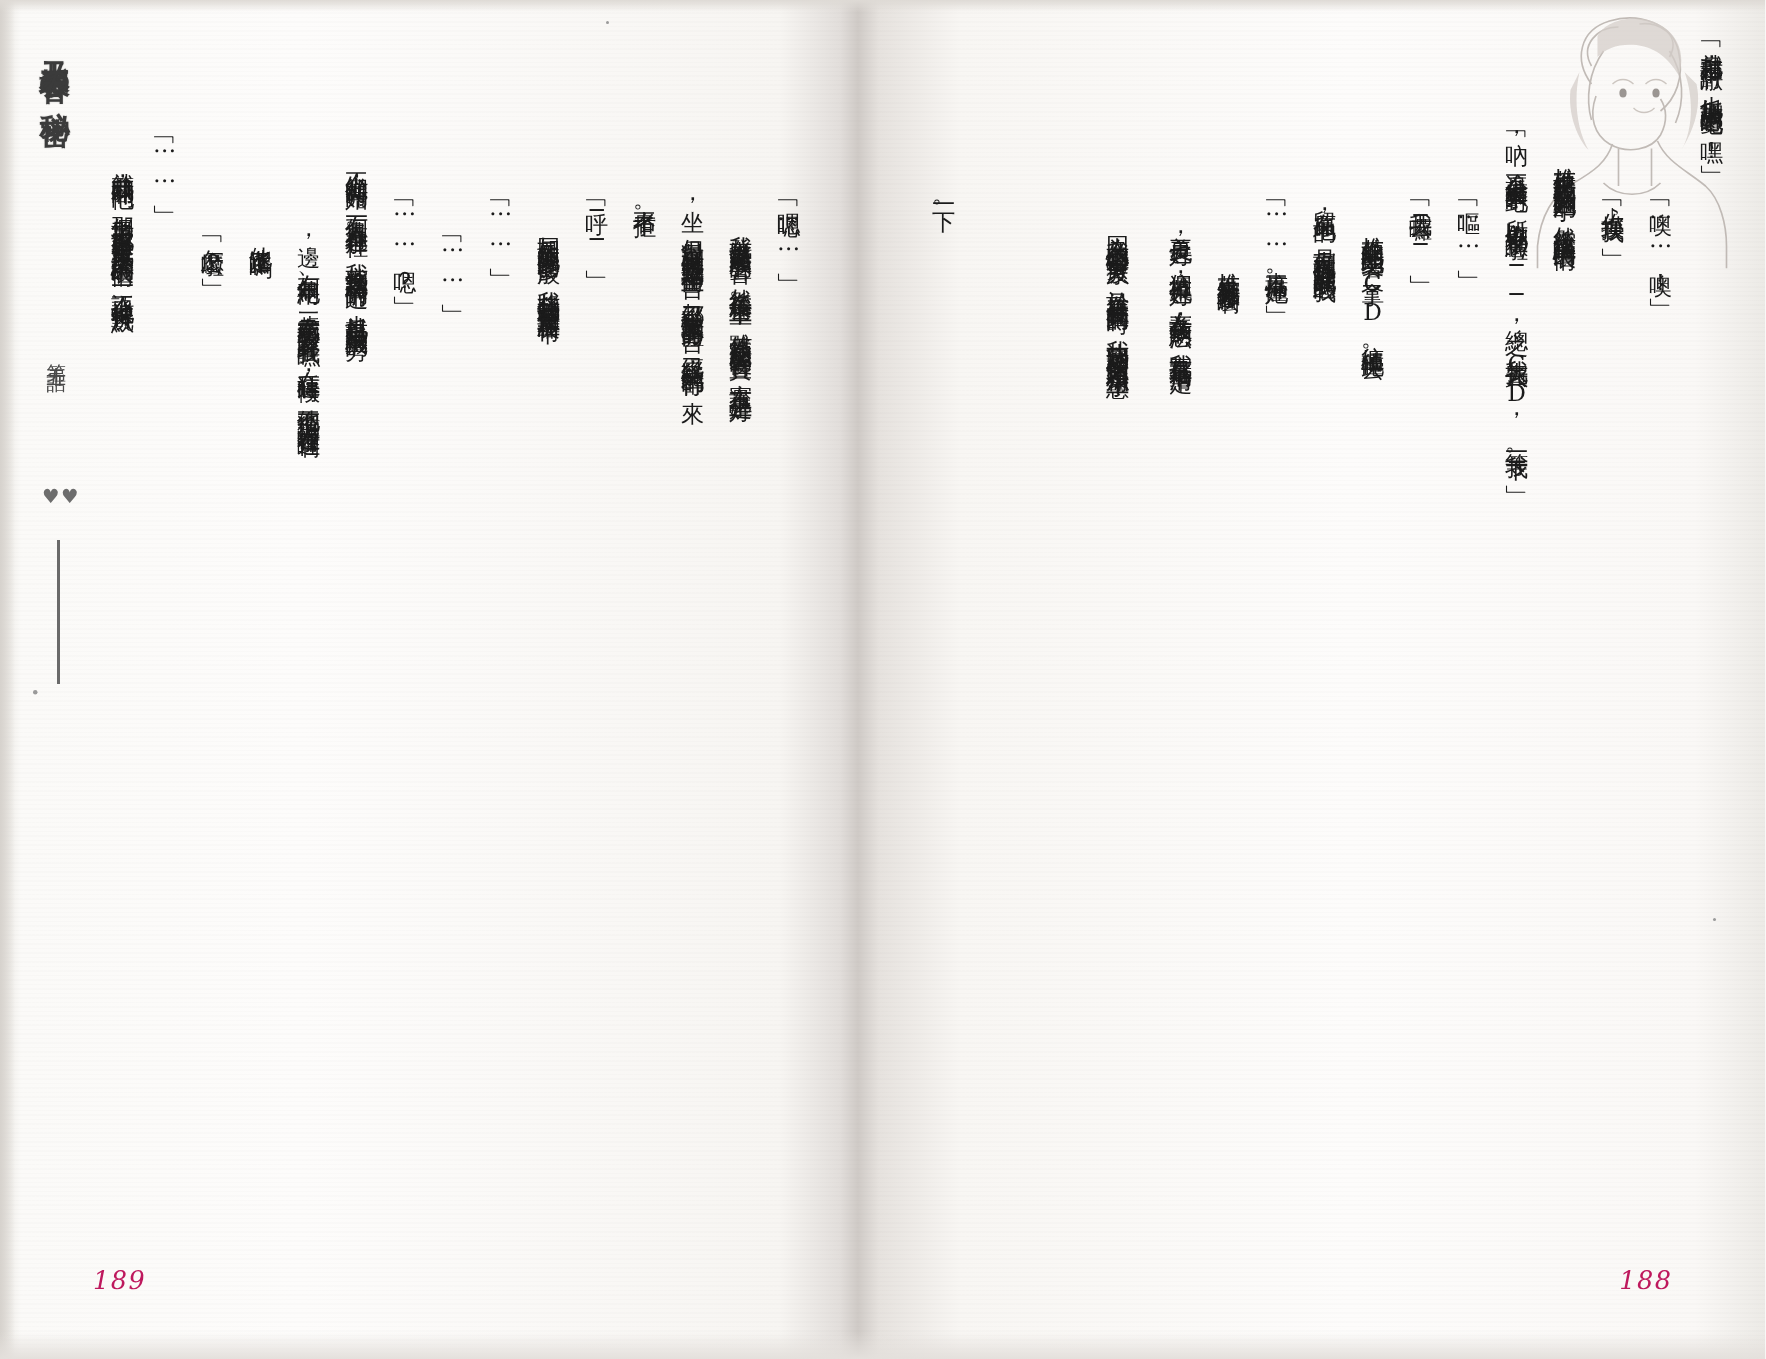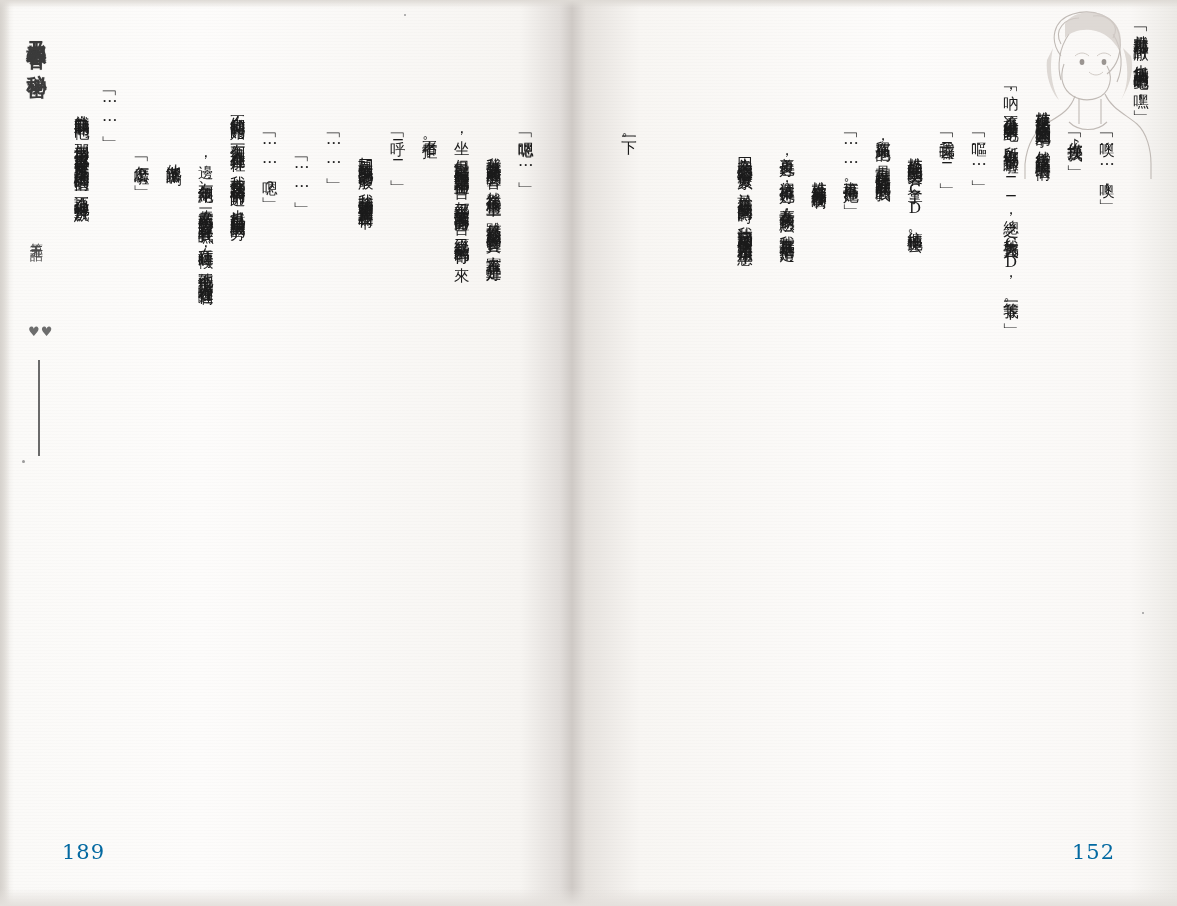--- a/index.html
+++ b/index.html
@@ -62,22 +62,23 @@
     letter-spacing: 1.6px;
     color: #1b1b1b;
     white-space: nowrap;
     height: auto;
   }
 
   
   .folio {
     position: absolute;
     font-family: "DejaVu Serif", serif;
-    font-size: 21px;
-    color: #0369a1;
+    font-style: italic;
+    font-size: 17px;
+    color: #be185d;
     letter-spacing: 1px;
   }
   .folio.left { left: 62px; bottom: 42px; }
   .folio.right { right: 62px; bottom: 42px; }
 
   
   .spine-strip {
     position: absolute;
     left: 24px;
     top: 24px;
@@ -201,21 +202,21 @@
   <div class="vcol" style="right:190px; top:128px;">「嘔……」</div>
   <div class="vcol" style="right:222px; top:128px;">「我去囉──」</div>
   <div class="vcol" style="right:254px; top:128px;">　椎菜如此開朗地笑著，拿了CD往櫃檯跑去。</div>
   <div class="vcol" style="right:286px; top:128px;">留在原地的，是直到現在還陷於混亂狀態的我。</div>
   <div class="vcol" style="right:318px; top:128px;">「……真搞不懂她。」</div>
   <div class="vcol" style="right:350px; top:152px;">　椎菜究竟想做什麼啊？</div>
   <div class="vcol" style="right:382px; top:128px;">　美夏也好，這個椎菜也好，友善女孩的想法，我實在是搞不清楚。</div>
   <div class="vcol" style="right:424px; top:128px;">　因為我的心情變得十分疲累，於是在等候椎菜的同時，我決定到同樓層的休息用長椅上小憩</div>
   <div class="vcol" style="right:540px; top:128px;">一下。</div>
 
-  <div class="folio right">152</div>
+  <div class="folio right">188</div>
 
   <div class="vcol" style="left:548px; top:128px;"></div>
   <div class="vcol" style="left:516px; top:128px;">「嗯嗯……」</div>
   <div class="vcol" style="left:484px; top:128px;">　我發出像是老頭般的聲音，然後在長椅上坐下。雖然只是塑膠製的便宜貨，實在說不上是好</div>
   <div class="vcol" style="left:452px; top:128px;">坐，但是對這副就肉體上或是精神上而言，都已經十分疲累的身體而言，已經是能坐的都行，來</div>
   <div class="vcol" style="left:420px; top:128px;">者不拒了。</div>
   <div class="vcol" style="left:388px; top:128px;">「呼──」</div>
   <div class="vcol" style="left:356px; top:128px;">　如同是加班晚歸的老爹一般，我將我的體重整個倚靠在長椅中。</div>
   <div class="vcol" style="left:324px; top:128px;">「……」</div>
   <div class="vcol" style="left:292px; top:152px;">「……」</div>

